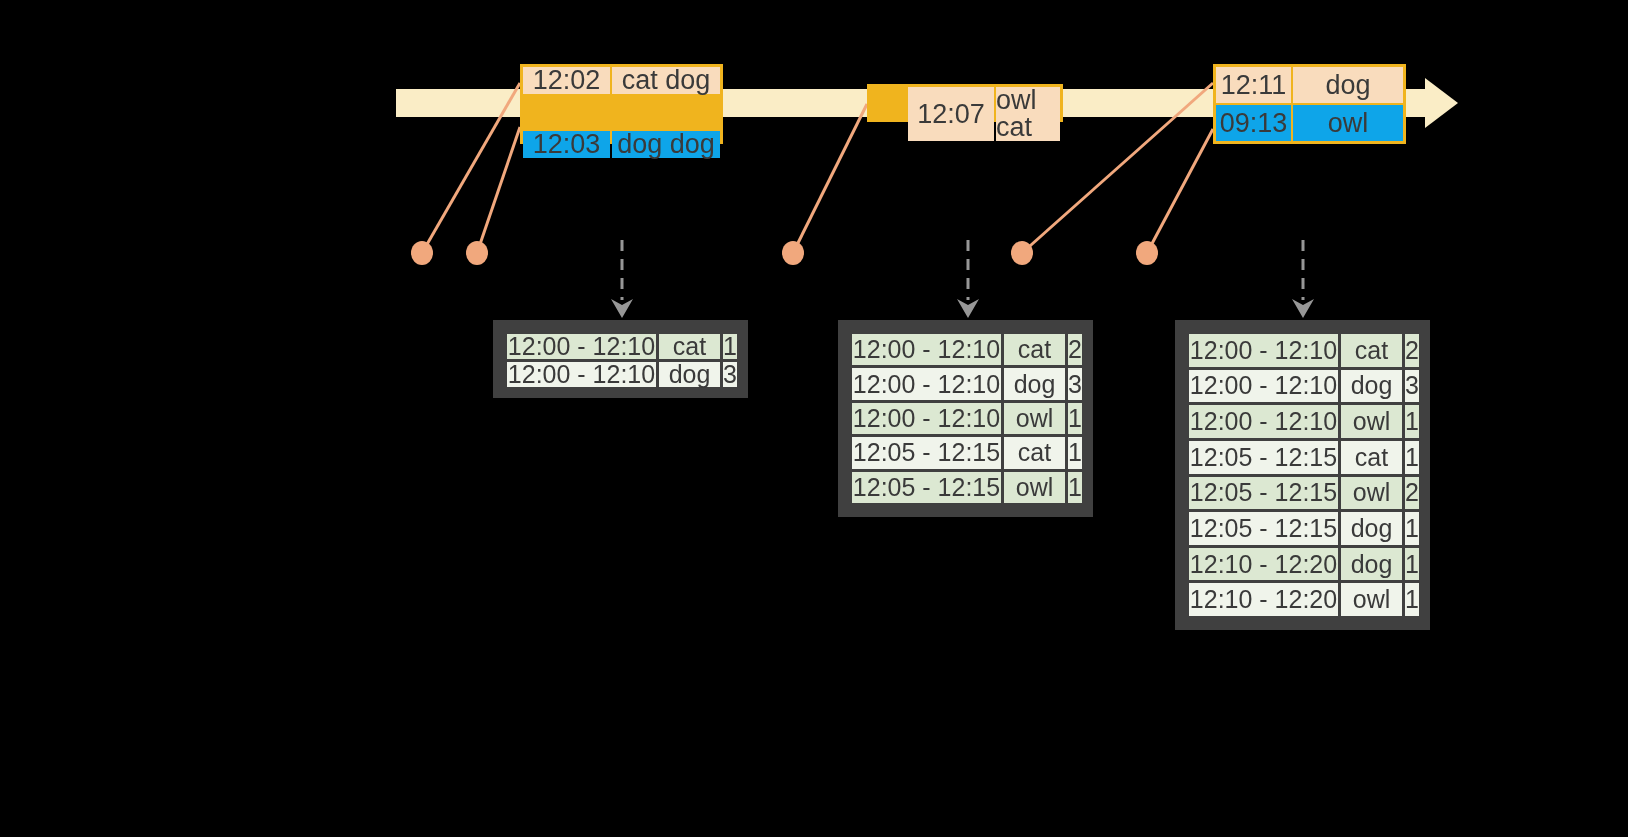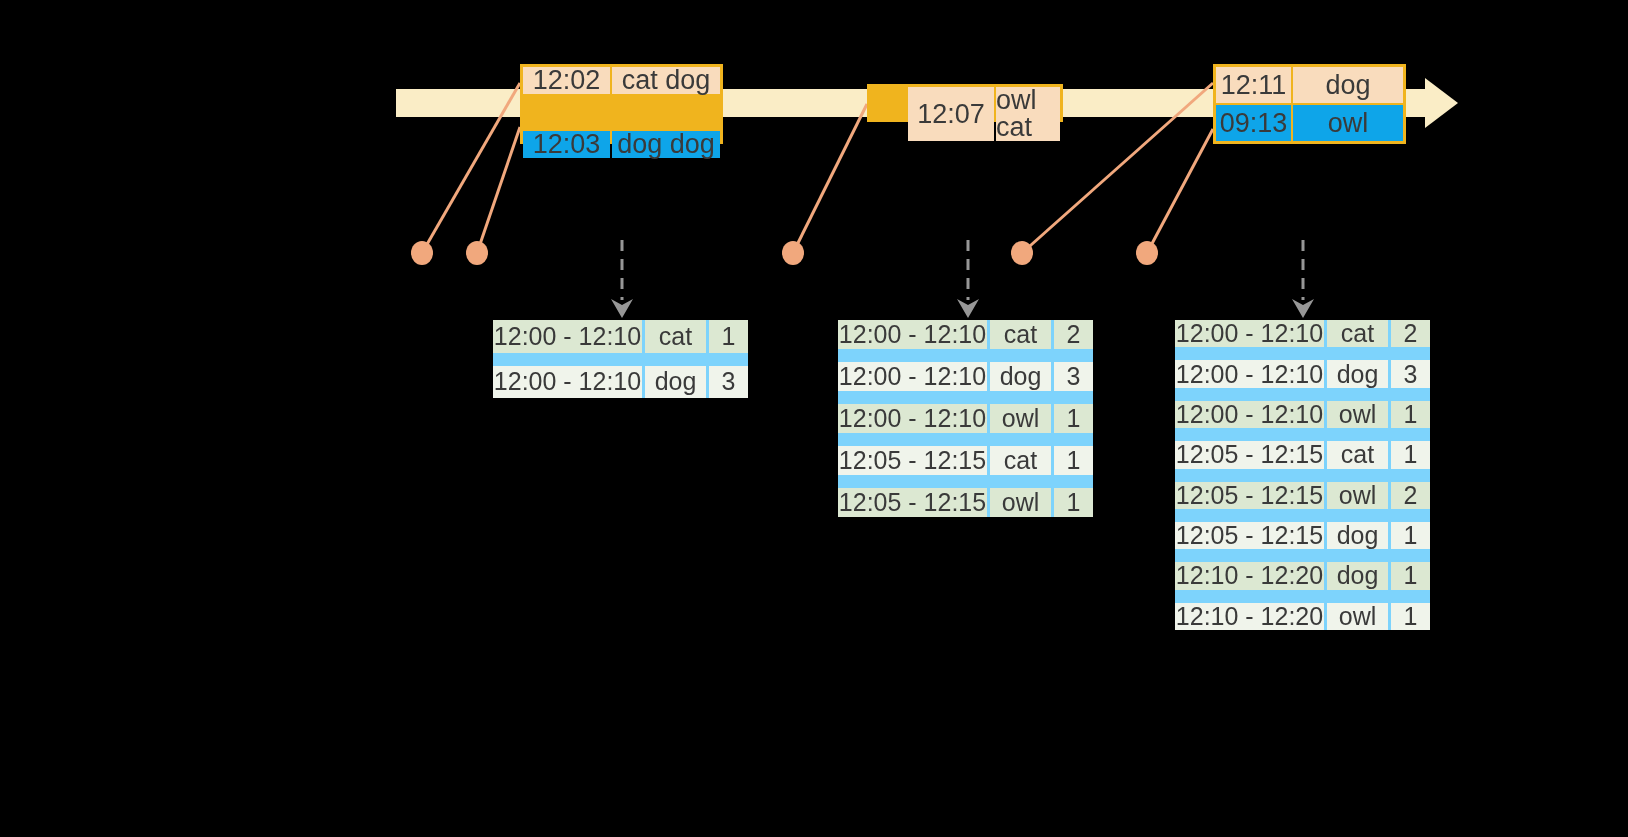--- a/index.html
+++ b/index.html
@@ -15,21 +15,21 @@
   .etable{background:#F0B41E;padding:3px;gap:2px;}
   .etable .trow{display:grid;flex:1;gap:2px;}
   #etable1 .trow{grid-template-columns:87px 1fr;}
   #etable2 .trow{grid-template-columns:86px 1fr;}
   #etable3 .trow{grid-template-columns:75px 1fr;}
   .etable .trow.odd  .tcell{background:#F9DCBD;}
   .etable .trow.even .tcell{background:#0ea5e9;}
   .etable .tcell{font-size:27px;}
 
   
-  .gtable{background:#7dd3fc;padding:0;gap:13px;}
+  .gtable{background:#404040;padding:14px;gap:3px;}
   .gtable .trow{display:grid;flex:1;gap:3px;grid-template-columns:149px 61px 1fr;}
   .gtable .trow.odd  .tcell{background:#DCE8D2;}
   .gtable .trow.even .tcell{background:#F0F4EB;}
   .gtable .tcell{font-size:25px;}
 
   .tcell{display:flex;align-items:center;justify-content:center;color:#3A3A3A;line-height:1;}
 
   #etable1{left:520px;top:64px;width:203px;height:80px;gap:37px;}
   #etable2{left:867px;top:84px;width:196px;height:38px;padding-left:41px;}
   #etable3{left:1213px;top:64px;width:193px;height:80px;}

